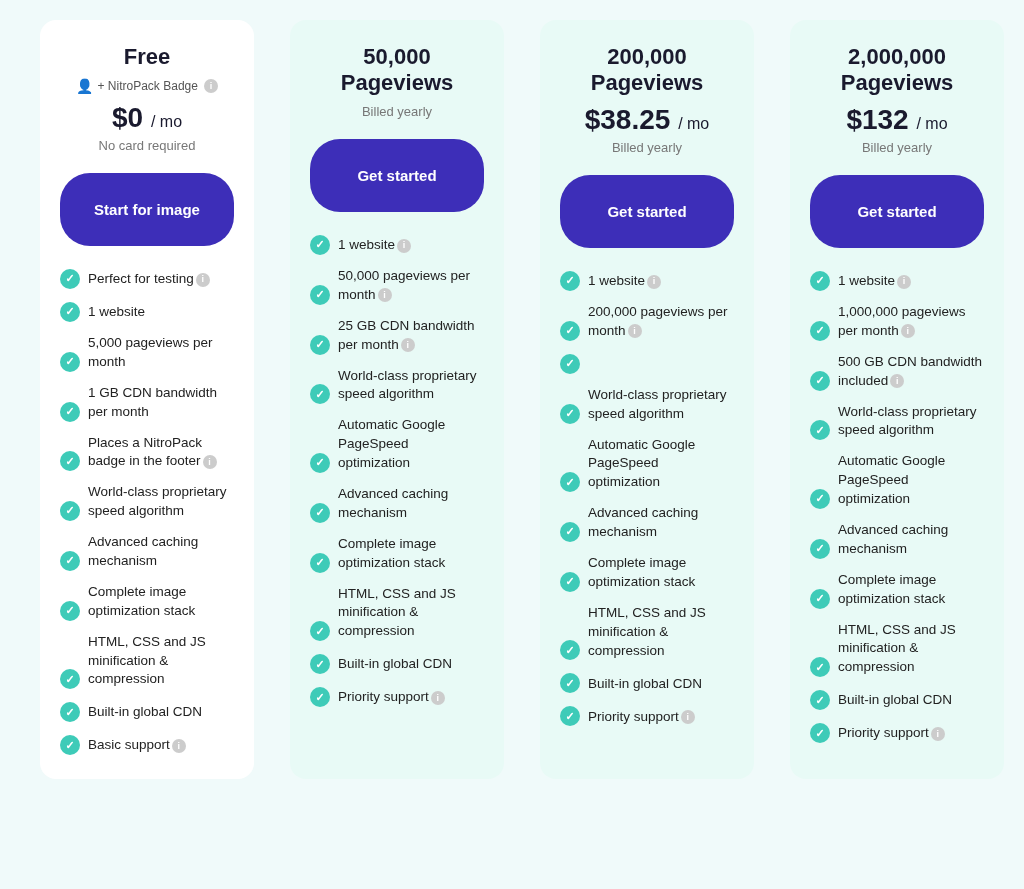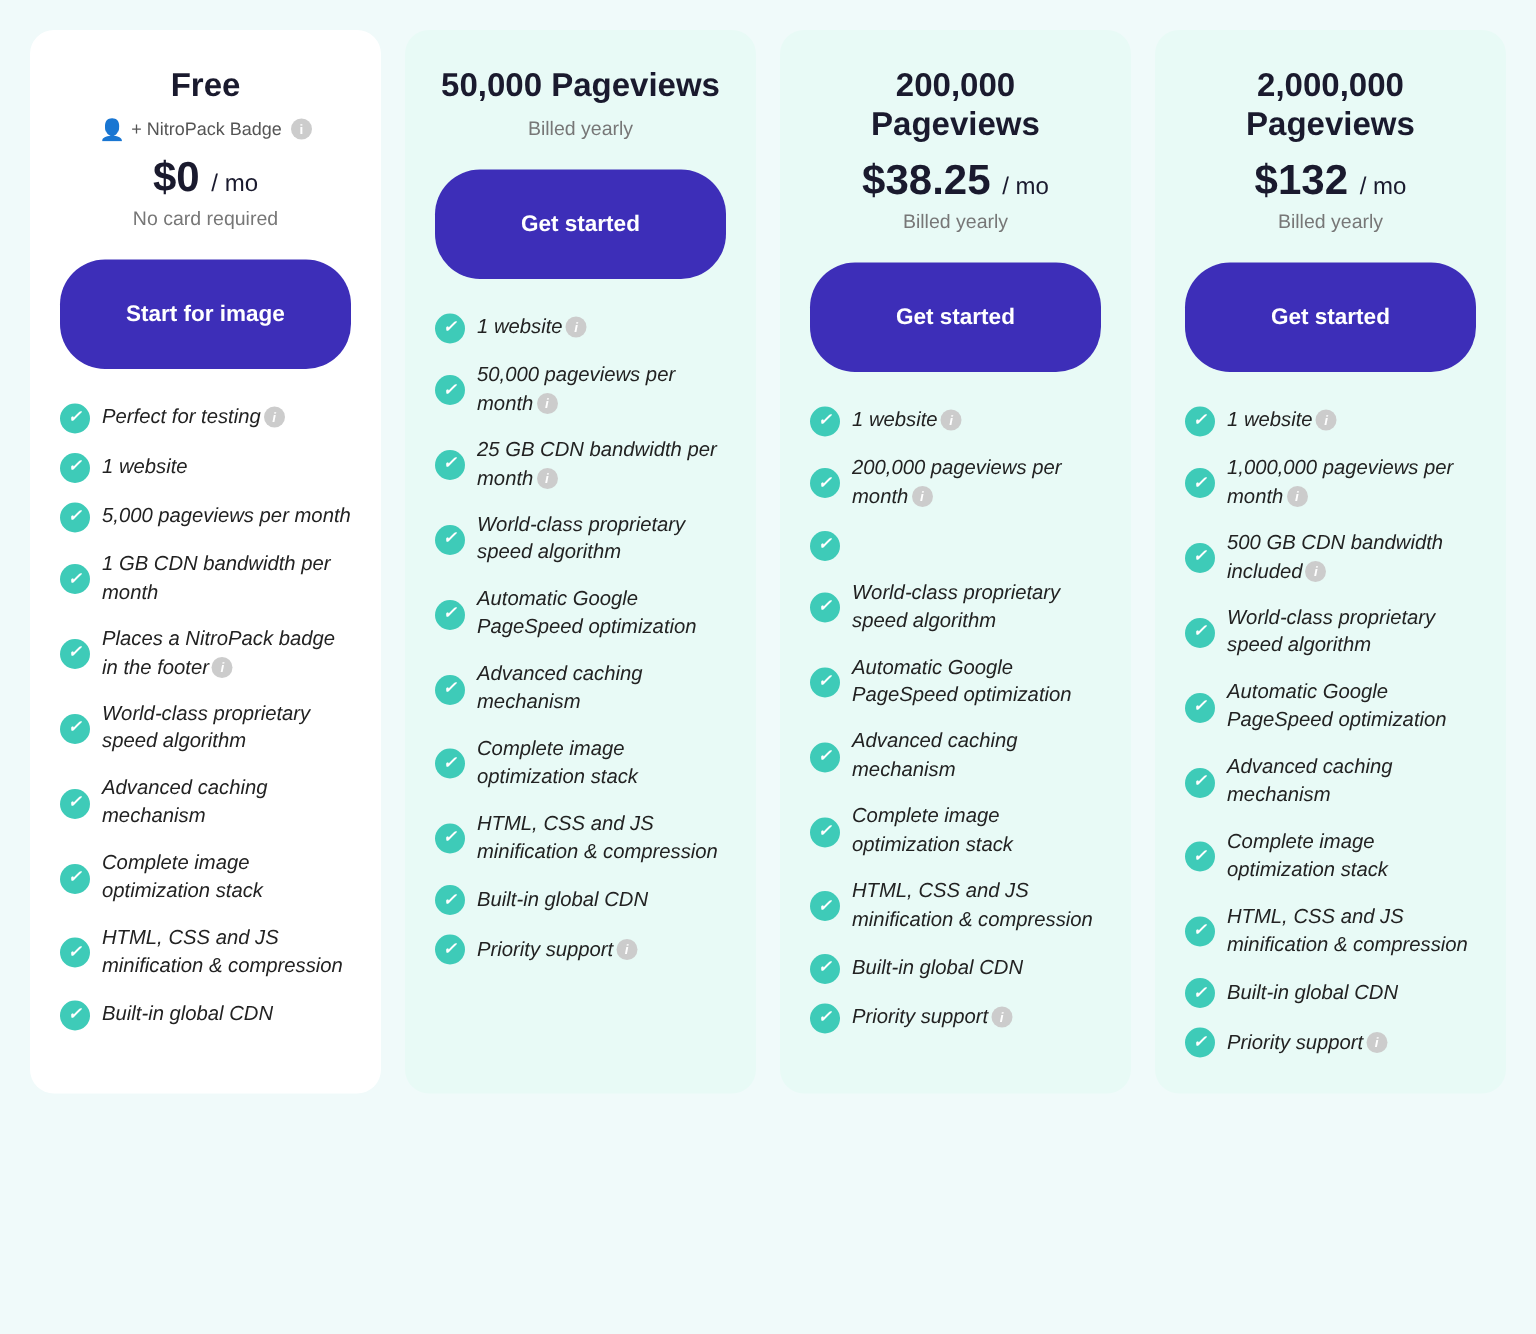--- a/index.html
+++ b/index.html
@@ -16,20 +16,21 @@
       max-width: 1004px;
       margin: 0 auto;
     }
     .plan-card {
       background: #fff;
       border-radius: 16px;
       padding: 24px 20px;
       display: flex;
       flex-direction: column;
       gap: 0;
+      margin-left: 20px;
     }
     .plan-card.highlighted {
       background: #e8faf6;
     }
     .plan-title {
       font-size: 22px;
       font-weight: 800;
       color: #1a1a2e;
       text-align: center;
       margin-bottom: 8px;
@@ -74,26 +75,25 @@
       transition: background 0.2s;
     }
     .features-list {
       list-style: none;
       display: flex;
       flex-direction: column;
       gap: 12px;
     }
     .feature-item {
       display: flex;
-      align-items: center;
+      align-items: flex-end;
       gap: 8px;
       font-size: 13.5px;
       color: #222;
       line-height: 1.4;
-      font-style: italic;
     }
     .check-icon {
       width: 20px;
       height: 20px;
       min-width: 20px;
       background: #3ecbb8;
       border-radius: 50%;
       display: flex;
       align-items: center;
       justify-content: center;
@@ -165,20 +165,24 @@
           <span>Complete image optimization stack</span>
         </li>
         <li class="feature-item">
           <div class="check-icon"></div>
           <span>HTML, CSS and JS minification &amp; compression</span>
         </li>
         <li class="feature-item">
           <div class="check-icon"></div>
           <span>Built-in global CDN</span>
         </li>
+        <li class="feature-item">
+          <div class="check-icon"></div>
+          <span>Basic support<span class="info-icon">i</span></span>
+        </li>
       </ul>
     </div>
     <div class="plan-card highlighted">
       <div class="plan-title">50,000 Pageviews</div>
       <div class="plan-billing">Billed yearly</div>
       <button class="plan-cta">Get started</button>
       <ul class="features-list">
         <li class="feature-item">
           <div class="check-icon"></div>
           <span>1 website<span class="info-icon">i</span></span>

